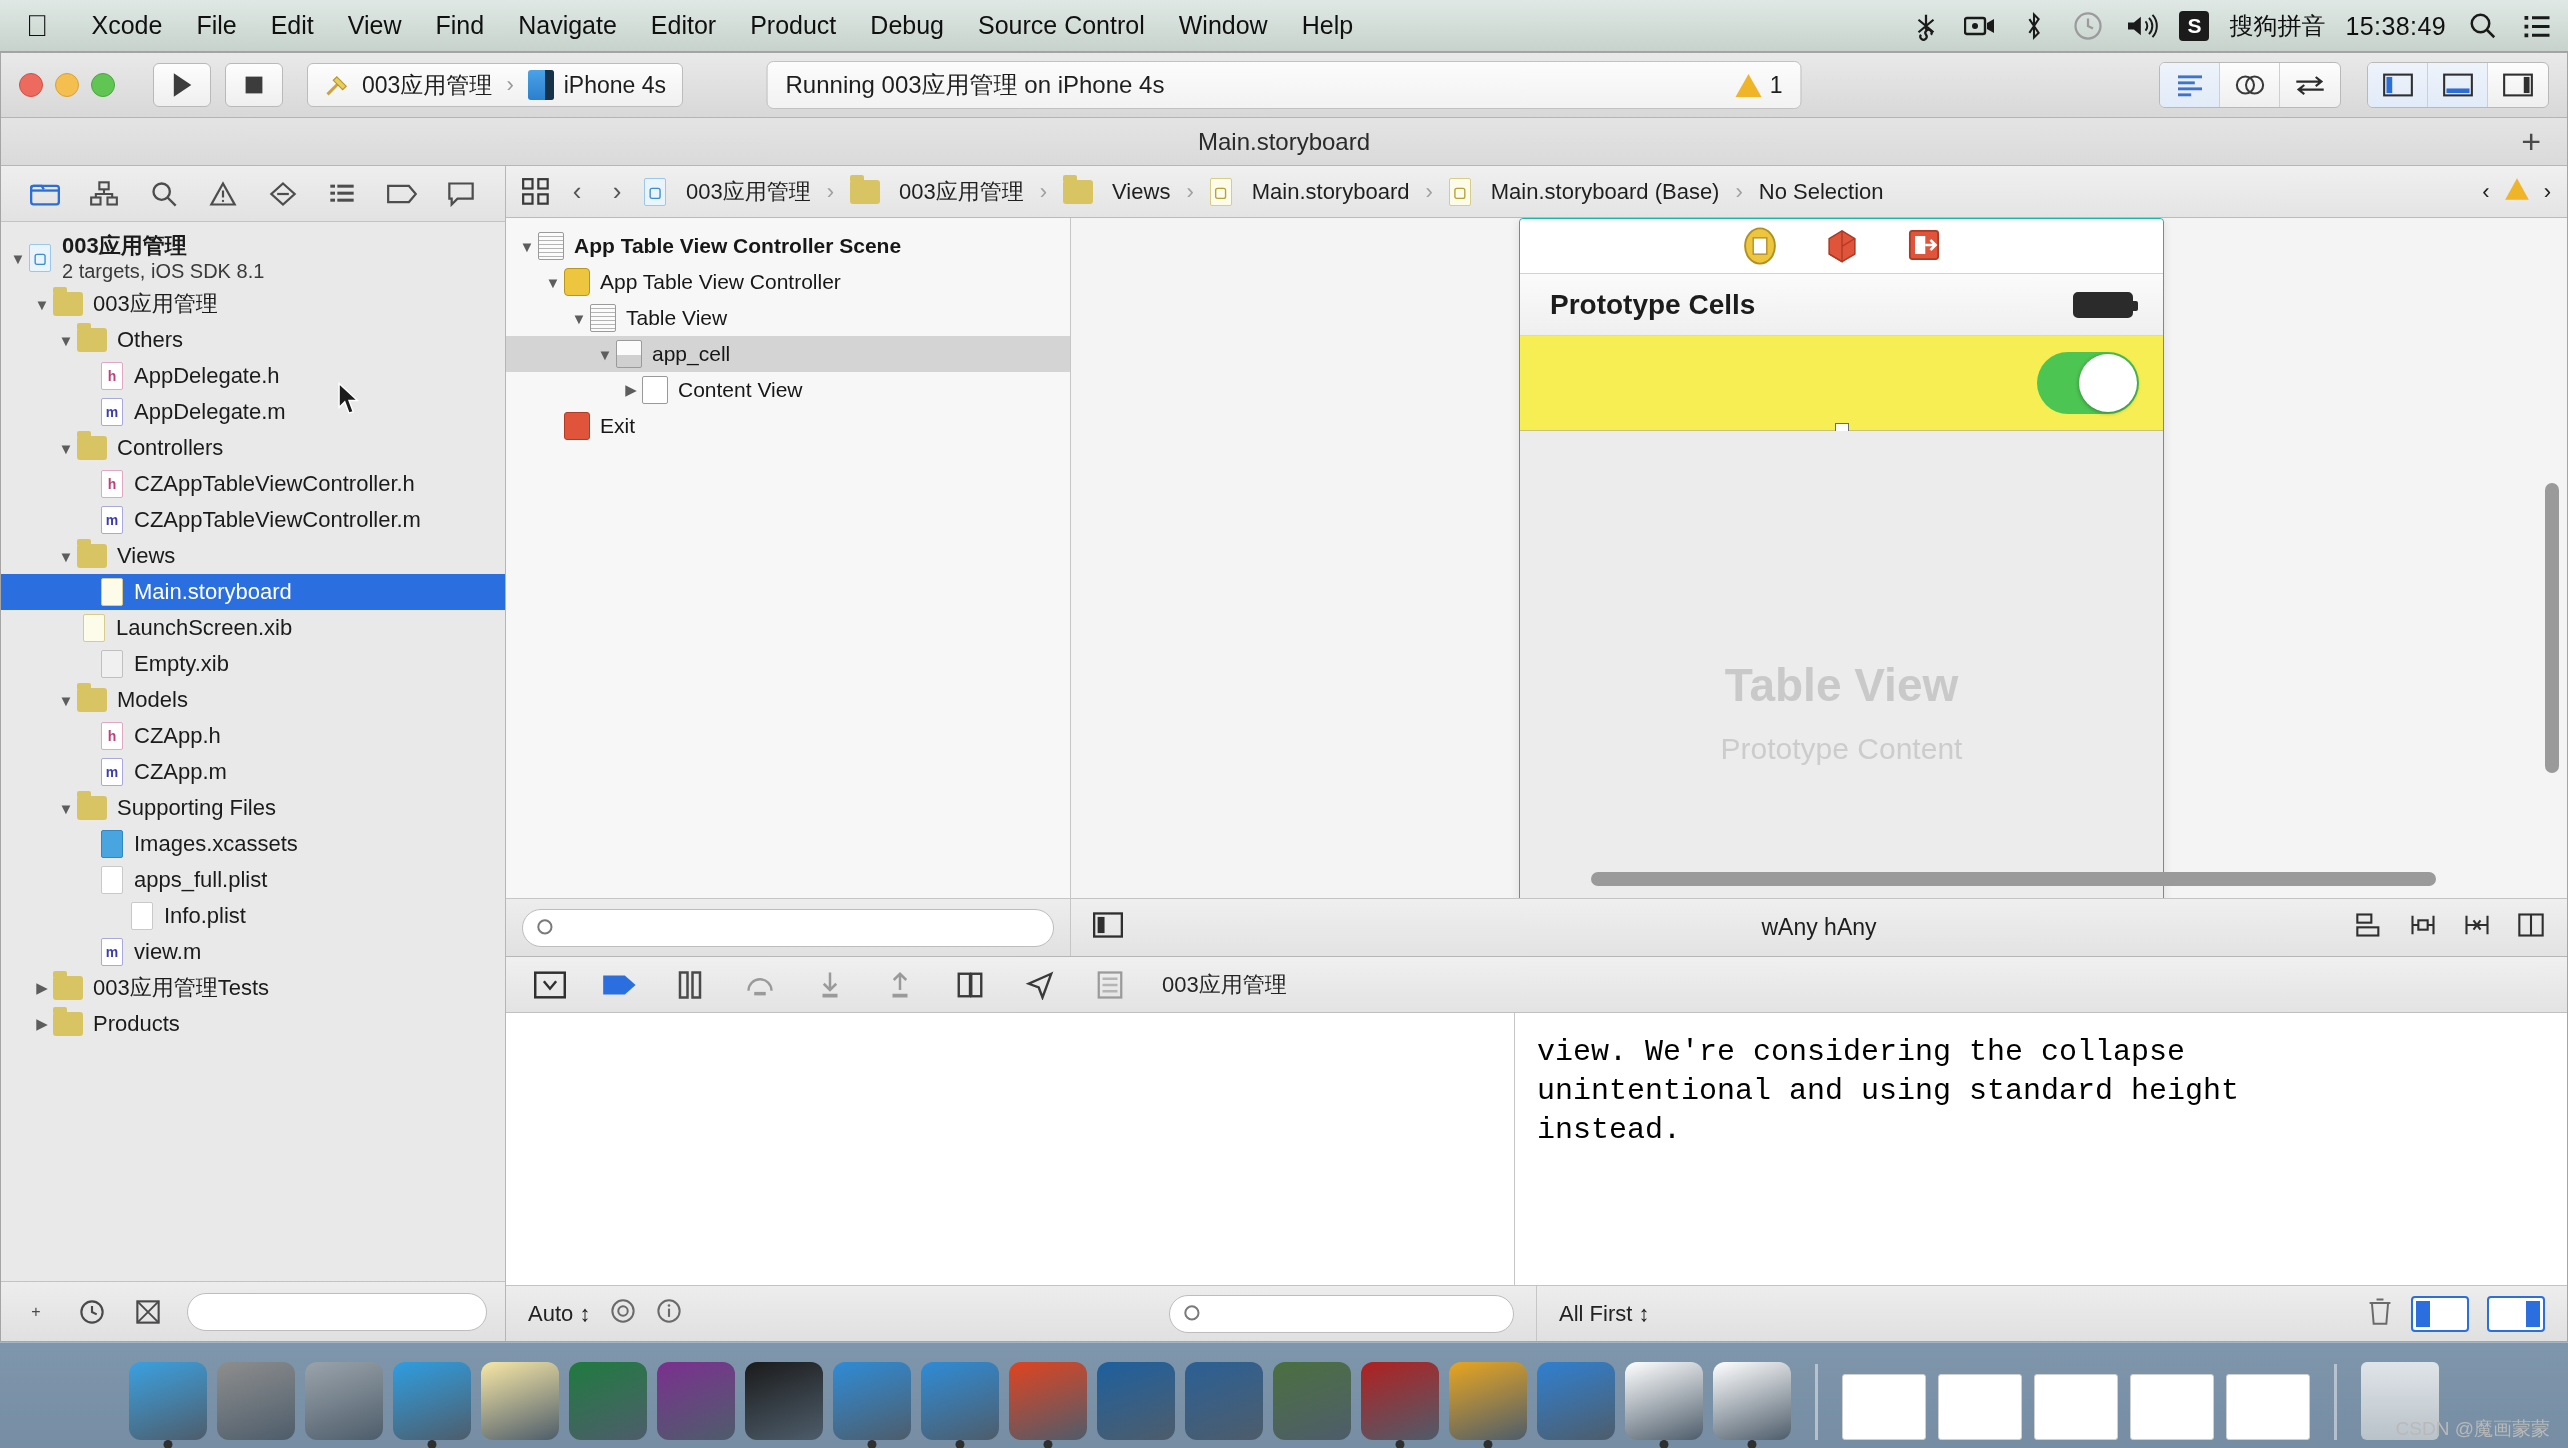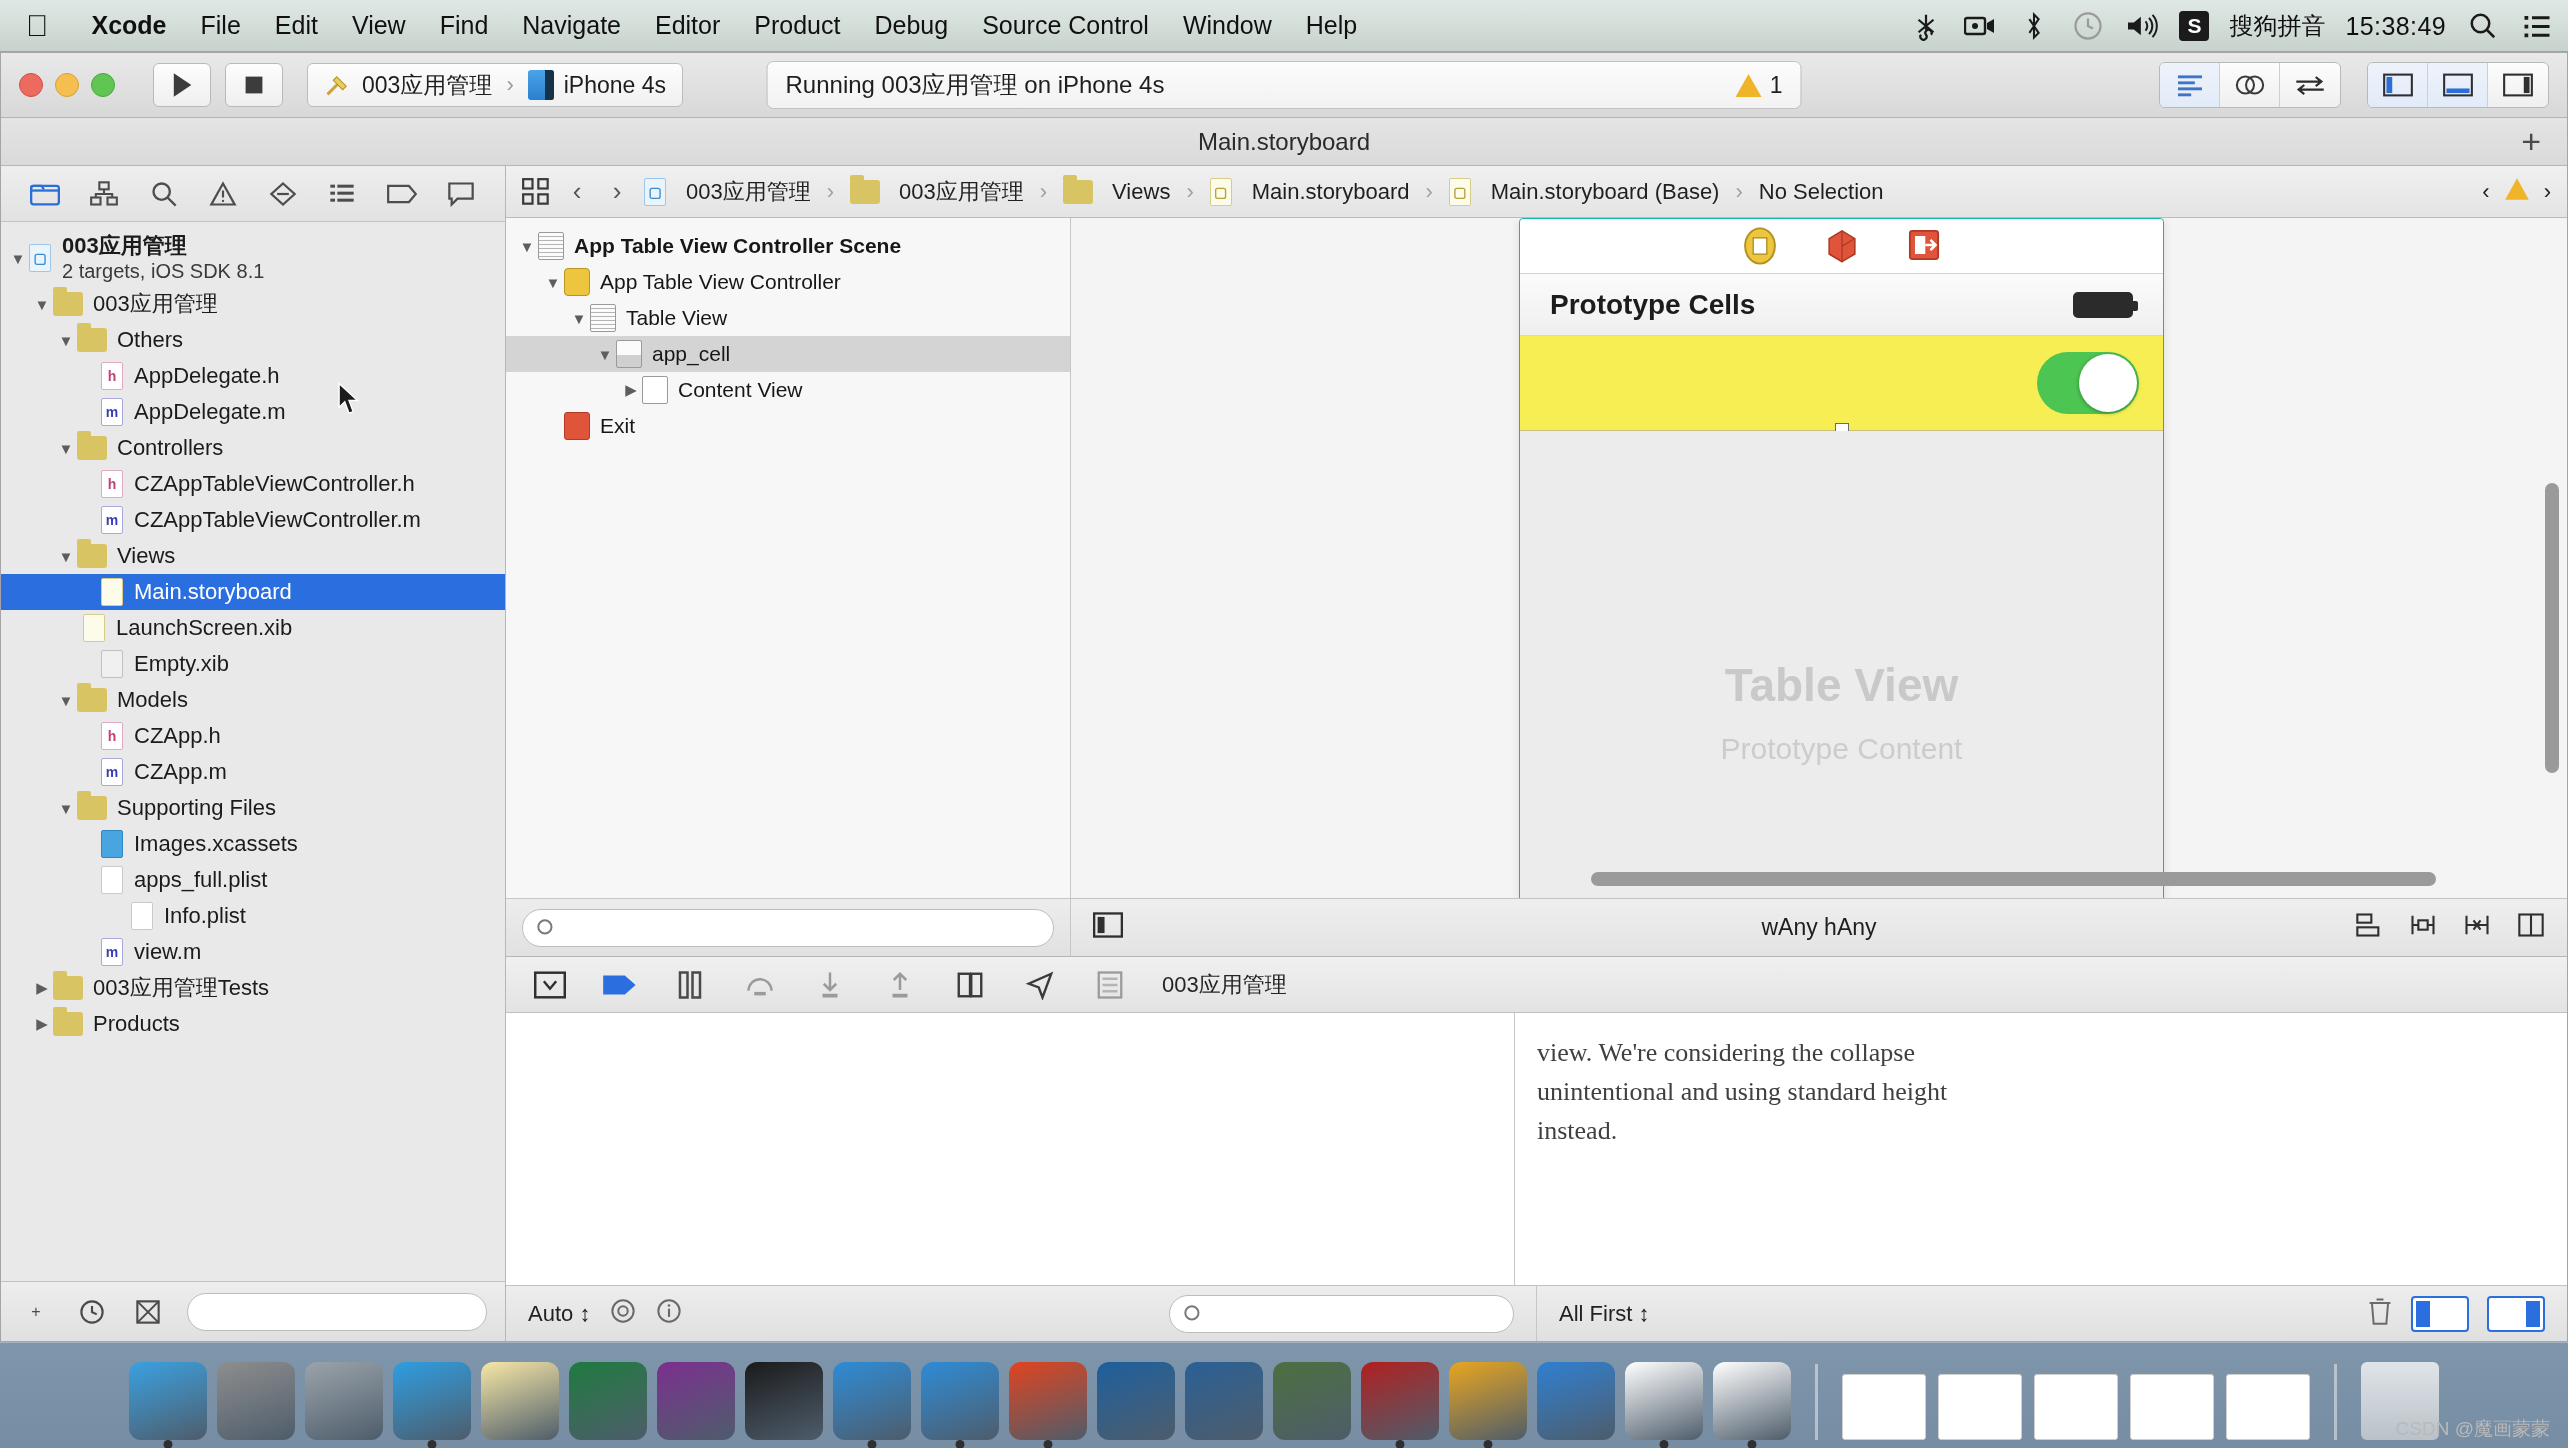--- a/index.html
+++ b/index.html
@@ -20,21 +20,21 @@
   
   .menubar{
     position:absolute; top:0; left:0; width:2568px; height:52px;
     background: linear-gradient(180deg,#dfe8e4 0%, #d3ddd8 55%, #c7d2cd 100%);
     border-bottom:1px solid #9aa8a2;
     display:flex; align-items:center; gap:0px; padding-left:26px;
     font-size:25px; color:#101010;
   }
   .menubar .apple{ font-size:30px; margin-right:26px; line-height:0.9; }
   .menubar .mi{ padding:0 17px; white-space:nowrap; }
-  .menubar .mi.bold{ font-weight:bold; }
+  .menubar .mi.bold{ font-weight:normal; }
   .menu-right{
     position:absolute; right:14px; top:0; height:52px;
     display:flex; align-items:center; gap:20px; font-size:24px;
   }
   .menu-right .ic{ width:34px; height:34px; display:flex; align-items:center; justify-content:center; }
   .sogou-badge{
     width:30px;height:30px;background:#1b1b1b;color:#fff;border-radius:4px;
     font-size:21px;font-weight:bold;display:flex;align-items:center;justify-content:center;
   }
   .clock{ font-size:25px; letter-spacing:0.4px; }
@@ -199,22 +199,22 @@
 
   
   .debugarea{ height:385px; flex:0 0 385px; display:flex; flex-direction:column; border-top:1px solid #b6b6b6;}
   .debugbar{
     height:56px;flex:0 0 56px;background:linear-gradient(180deg,#f0f0f0,#e3e3e3);border-bottom:1px solid #c0c0c0;
     display:flex;align-items:center;gap:34px;padding:0 26px;font-size:22px;color:#242424;
   }
   .dbg-ic{width:36px;height:36px;display:flex;align-items:center;justify-content:center;color:#4a4a4a;}
   .dbgsplit{ flex:1; display:flex; min-height:0;}
   .varview{ flex:1; background:#fff; border-right:1px solid #c6c6c6; }
-  .console{ flex:1; background:#fff; padding:20px 22px; font-family:Liberation Serif, serif;
-            font-size:26px; line-height:39px; color:#404040; overflow:hidden;}
+  .console{ flex:1; background:#fff; padding:20px 22px; font-family:Liberation Mono, monospace;
+            font-size:30px; line-height:39px; color:#000000; overflow:hidden;}
   .dbgfooter{ height:56px;flex:0 0 56px; display:flex; background:linear-gradient(180deg,#ededed,#e0e0e0); border-top:1px solid #c3c3c3;}
   .dbgf-left{ flex:1; display:flex; align-items:center; gap:20px; padding:0 22px; font-size:22px; color:#222; border-right:1px solid #c6c6c6;}
   .dbgf-right{ flex:1; display:flex; align-items:center; gap:20px; padding:0 22px; font-size:22px; color:#222;}
   .mini-search{ width:345px;height:38px;background:#fff;border:1px solid #bdbdbd;border-radius:19px;margin-left:auto;
                 display:flex;align-items:center;padding-left:12px;}
   .dbgf-right .dr{ margin-left:auto; display:flex; gap:18px; align-items:center;}
   .panebtn{width:58px;height:36px;border:2px solid #2a6ee0;border-radius:4px;background:#fff;display:flex;}
   .panebtn i{display:block;width:14px;background:#2a6ee0;margin:3px;}
 
   

